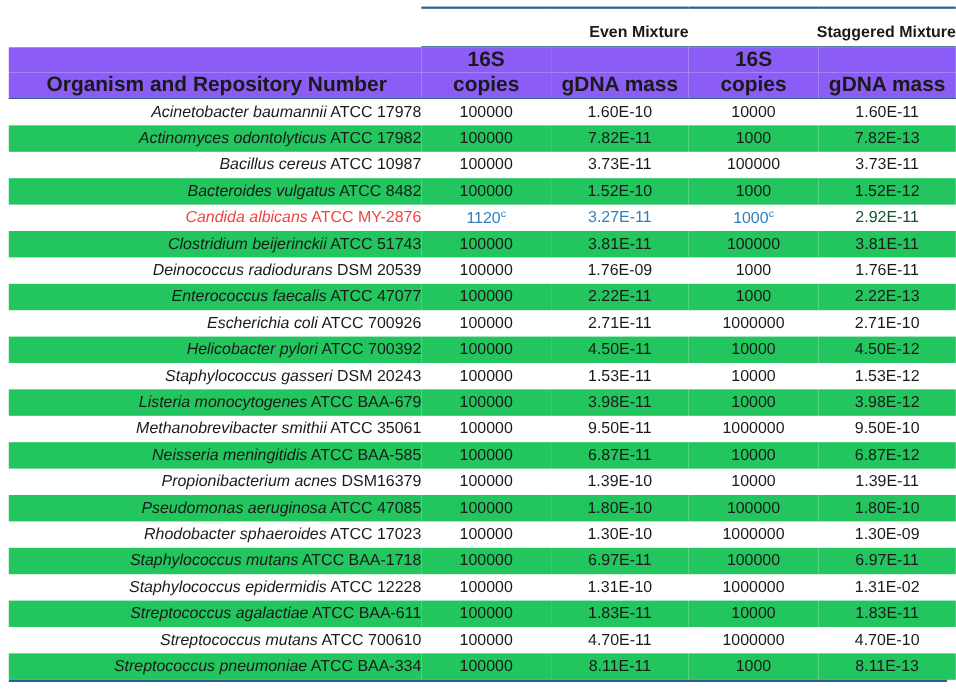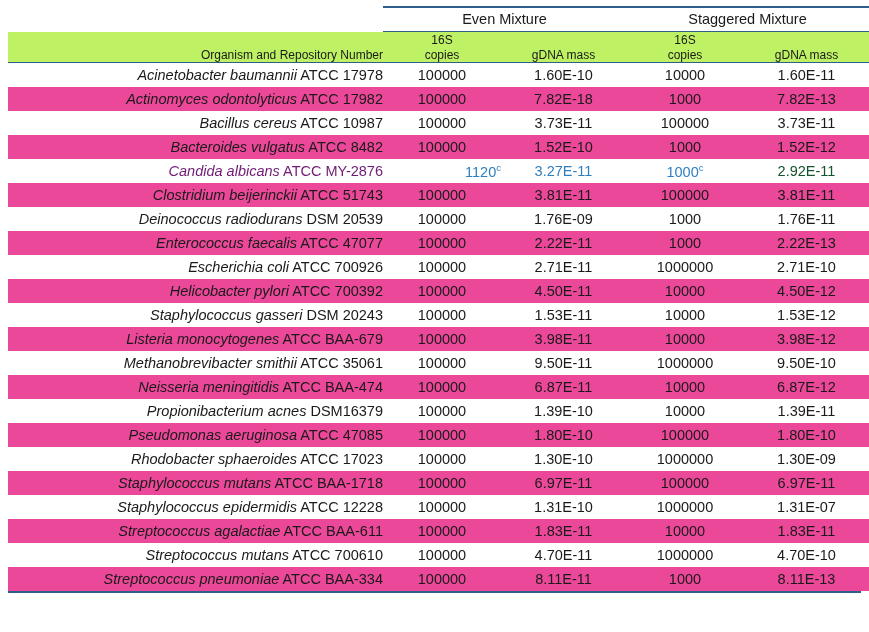--- a/index.html
+++ b/index.html
@@ -27,61 +27,61 @@
     table-layout: fixed;
     font-size: 14.5px;
   }
   table.data col.c-org    { width: 375px; }
   table.data col.c-num    { width: 118px; }
   table.data col.c-mass   { width: 125px; }
 
   
   .grp-blank { border: none; }
   .grp-head {
-    text-align: center;
-    font-weight: normal;
+    text-align: right;
+    font-weight: bold;
     font-size: 14.5px;
-    padding: 3px 0 4px 0;
+    padding: 14px 0 4px 0;
     border-top: 2px solid #2e5f8a;
     border-bottom: 1px solid #2e5f8a;
   }
   .sub-head {
-    font-weight: normal;
-    font-size: 12px;
+    font-weight: bold;
+    font-size: 19px;
     padding: 1px 0 0 0;
     text-align: center;
     vertical-align: bottom;
-    background: #bef264;
+    background: #8b5cf6;
   }
   .sub-head.org {
-    text-align: right;
+    text-align: center;
     padding-left: 3px;
   }
   .head-rule td {
     border-bottom: 1.5px solid #2e5f8a;
     height: 0;
     padding: 0;
     font-size: 0;
     line-height: 0;
   }
 
   
   tbody tr td {
     padding: 3px 0 3px 0;
     height: 18px;
   }
-  tbody tr.alt td { background: #ec4899; }
+  tbody tr.alt td { background: #22c55e; }
   td.org {
     text-align: right;
     padding-left: 3px;
     white-space: nowrap;
   }
   td.num, td.mass { text-align: center; }
   .sp { font-style: italic; }
-  .fungus { color: #701a75; }
+  .fungus { color: #ef4444; }
   sup { font-size: 9.5px; vertical-align: super; }
 
   .bottom-rule {
     width: 853px;
     height: 0;
     border-bottom: 2px solid #2e5f8a;
     margin-top: 0;
   }
 </style>
 </head>
@@ -125,41 +125,41 @@
         <tr>
           <td class="org"><span class="sp">Acinetobacter baumannii</span><span> ATCC 17978</span></td>
           <td class="num"><span>100000</span></td>
           <td class="mass"><span>1.60E-10</span></td>
           <td class="num"><span>10000</span></td>
           <td class="mass"><span>1.60E-11</span></td>
         </tr>
         <tr class="alt">
           <td class="org"><span class="sp">Actinomyces odontolyticus</span><span> ATCC 17982</span></td>
           <td class="num"><span>100000</span></td>
-          <td class="mass"><span>7.82E-18</span></td>
+          <td class="mass"><span>7.82E-11</span></td>
           <td class="num"><span>1000</span></td>
           <td class="mass"><span>7.82E-13</span></td>
         </tr>
         <tr>
           <td class="org"><span class="sp">Bacillus cereus</span><span> ATCC 10987</span></td>
           <td class="num"><span>100000</span></td>
           <td class="mass"><span>3.73E-11</span></td>
           <td class="num"><span>100000</span></td>
           <td class="mass"><span>3.73E-11</span></td>
         </tr>
         <tr class="alt">
           <td class="org"><span class="sp">Bacteroides vulgatus</span><span> ATCC 8482</span></td>
           <td class="num"><span>100000</span></td>
           <td class="mass"><span>1.52E-10</span></td>
           <td class="num"><span>1000</span></td>
           <td class="mass"><span>1.52E-12</span></td>
         </tr>
         <tr>
           <td class="org"><span class="sp fungus">Candida albicans</span><span class="fungus"> ATCC MY-2876</span></td>
-          <td class="num" style="color: rgb(47, 127, 191); text-align: right;"><span>1120</span><sup>c</sup></td>
+          <td class="num" style="color: rgb(47, 127, 191);"><span>1120</span><sup>c</sup></td>
           <td class="mass" style="color: rgb(47, 127, 191);"><span>3.27E-11</span></td>
           <td class="num" style="color: rgb(47, 127, 191);"><span>1000</span><sup>c</sup></td>
           <td class="mass" style="color: #14532d;"><span>2.92E-11</span></td>
         </tr>
         <tr class="alt">
           <td class="org"><span class="sp">Clostridium beijerinckii</span><span> ATCC 51743</span></td>
           <td class="num"><span>100000</span></td>
           <td class="mass"><span>3.81E-11</span></td>
           <td class="num"><span>100000</span></td>
           <td class="mass"><span>3.81E-11</span></td>
@@ -207,21 +207,21 @@
           <td class="mass"><span>3.98E-12</span></td>
         </tr>
         <tr>
           <td class="org"><span class="sp">Methanobrevibacter smithii</span><span> ATCC 35061</span></td>
           <td class="num"><span>100000</span></td>
           <td class="mass"><span>9.50E-11</span></td>
           <td class="num"><span>1000000</span></td>
           <td class="mass"><span>9.50E-10</span></td>
         </tr>
         <tr class="alt">
-          <td class="org"><span class="sp">Neisseria meningitidis</span><span> ATCC BAA-474</span></td>
+          <td class="org"><span class="sp">Neisseria meningitidis</span><span> ATCC BAA-585</span></td>
           <td class="num"><span>100000</span></td>
           <td class="mass"><span>6.87E-11</span></td>
           <td class="num"><span>10000</span></td>
           <td class="mass"><span>6.87E-12</span></td>
         </tr>
         <tr>
           <td class="org"><span class="sp">Propionibacterium acnes</span><span> DSM16379</span></td>
           <td class="num"><span>100000</span></td>
           <td class="mass"><span>1.39E-10</span></td>
           <td class="num"><span>10000</span></td>
@@ -246,21 +246,21 @@
           <td class="num"><span>100000</span></td>
           <td class="mass"><span>6.97E-11</span></td>
           <td class="num"><span>100000</span></td>
           <td class="mass"><span>6.97E-11</span></td>
         </tr>
         <tr>
           <td class="org"><span class="sp">Staphylococcus epidermidis</span><span> ATCC 12228</span></td>
           <td class="num"><span>100000</span></td>
           <td class="mass"><span>1.31E-10</span></td>
           <td class="num"><span>1000000</span></td>
-          <td class="mass"><span>1.31E-07</span></td>
+          <td class="mass"><span>1.31E-02</span></td>
         </tr>
         <tr class="alt">
           <td class="org"><span class="sp">Streptococcus agalactiae</span><span> ATCC BAA-611</span></td>
           <td class="num"><span>100000</span></td>
           <td class="mass"><span>1.83E-11</span></td>
           <td class="num"><span>10000</span></td>
           <td class="mass"><span>1.83E-11</span></td>
         </tr>
         <tr>
           <td class="org"><span class="sp">Streptococcus mutans</span><span> ATCC 700610</span></td>

